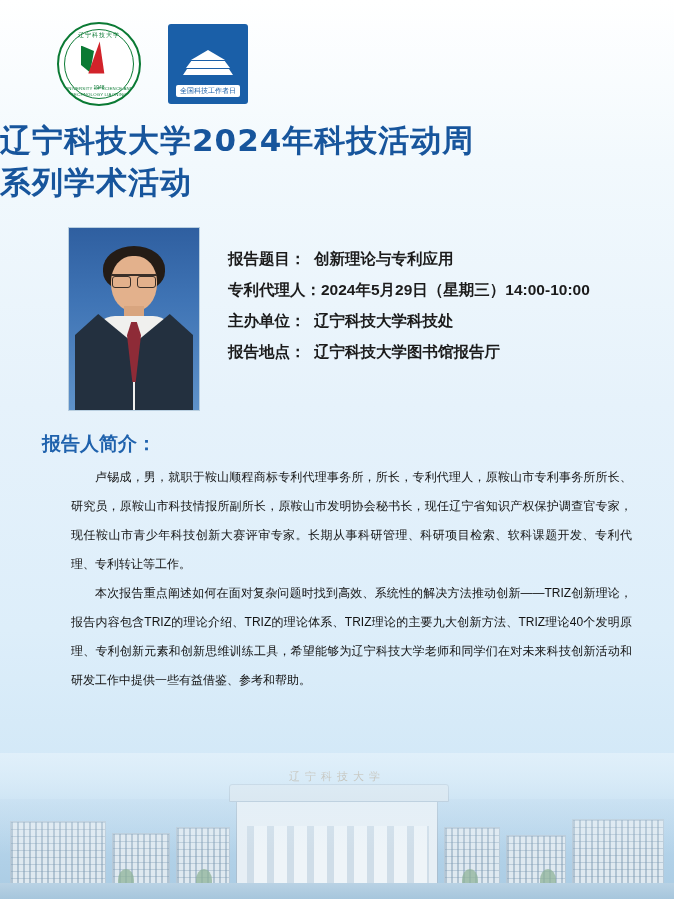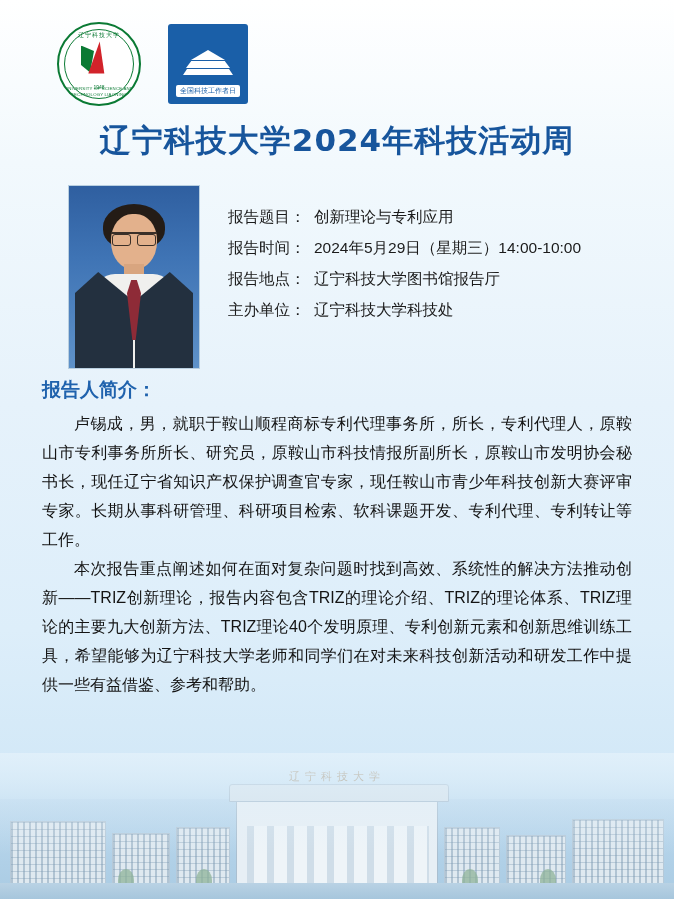--- a/index.html
+++ b/index.html
@@ -150,21 +150,20 @@
     transform: translateX(-50%);
     background: #ffffff;
     color: #1a5fa8;
     font-size: 7px;
     padding: 1px 4px;
     border-radius: 2px;
     white-space: nowrap;
   }
   
   .title-block {
-    text-align: center;
     margin-top: 14px;
   }
   .title-line {
     font-family: "DejaVu Sans", sans-serif;
     font-weight: bold;
     font-size: 31px;
     line-height: 42px;
     color: #17559c;
     letter-spacing: 1px;
   }
@@ -265,44 +264,46 @@
     background: #8e2b37;
     clip-path: polygon(30% 0, 70% 0, 100% 22%, 62% 100%, 38% 100%, 0 22%);
   }
   .info-list {
     position: absolute;
     left: 228px;
     top: 18px;
     font-size: 15.5px;
     line-height: 31px;
     color: #1b1b1b;
+    font-weight: bold;
   }
   .info-row .label {
     display: inline-block;
     min-width: 86px;
   }
   
   .section {
     margin: 0 42px;
   }
   .section-heading {
     font-size: 19px;
     font-weight: bold;
     color: #1f62ad;
     margin-top: 18px;
     margin-bottom: 6px;
   }
   .section-body {
-    font-size: 16px;
+    font-size: 12px;
     line-height: 29px;
     color: #141414;
     text-align: justify;
     text-indent: 2em;
-  }
-  #speaker-bio-heading { margin-top: 4px; }
+    margin-left: 29px;
+  }
+  #speaker-bio-heading { margin-top: 16px; }
   
   .campus {
     position: absolute;
     left: 0;
     bottom: 0;
     width: 674px;
     height: 146px;
     overflow: hidden;
     background: linear-gradient(to bottom, #cfe6f5 0%, #bdd9ee 30%, #a9cbe3 100%);
   }
@@ -401,46 +402,47 @@
         <div class="b1"></div>
         <div class="b2"></div>
         <div class="b3"></div>
       </div>
       <div class="caption">全国科技工作者日</div>
     </div>
   </div>
 
   <div class="title-block">
     <div class="title-line">辽宁科技大学2024年科技活动周</div>
+    <div class="title-line">系列学术活动</div>
   </div>
 
   <div class="info-section">
     <div class="portrait">
       <div class="hair"></div>
       <div class="face"></div>
       <div class="glasses"></div>
       <div class="neck"></div>
       <div class="shirt"></div>
       <div class="suit-l"></div>
       <div class="suit-r"></div>
       <div class="tie"></div>
     </div>
 
     <div class="info-list">
       <div class="info-row">
         <span class="label">报告题目：</span><span>创新理论与专利应用</span>
       </div>
       <div class="info-row">
-        <span class="label">报告时间：</span><span>2024年5月29日（星期三）14:00-10:00</span>
+        <span class="label">专利代理人：</span><span>2024年5月29日（星期三）14:00-10:00</span>
+      </div>
+      <div class="info-row">
+        <span class="label">主办单位：</span><span>辽宁科技大学科技处</span>
       </div>
       <div class="info-row">
         <span class="label">报告地点：</span><span>辽宁科技大学图书馆报告厅</span>
-      </div>
-      <div class="info-row">
-        <span class="label">主办单位：</span><span>辽宁科技大学科技处</span>
       </div>
     </div>
   </div>
 
   <div class="section">
     <div class="section-heading" id="speaker-bio-heading">报告人简介：</div>
     <div class="section-body">卢锡成，男，就职于鞍山顺程商标专利代理事务所，所长，专利代理人，原鞍山市专利事务所所长、研究员，原鞍山市科技情报所副所长，原鞍山市发明协会秘书长，现任辽宁省知识产权保护调查官专家，现任鞍山市青少年科技创新大赛评审专家。长期从事科研管理、科研项目检索、软科课题开发、专利代理、专利转让等工作。</div>
   </div>
 
   <div class="section">

